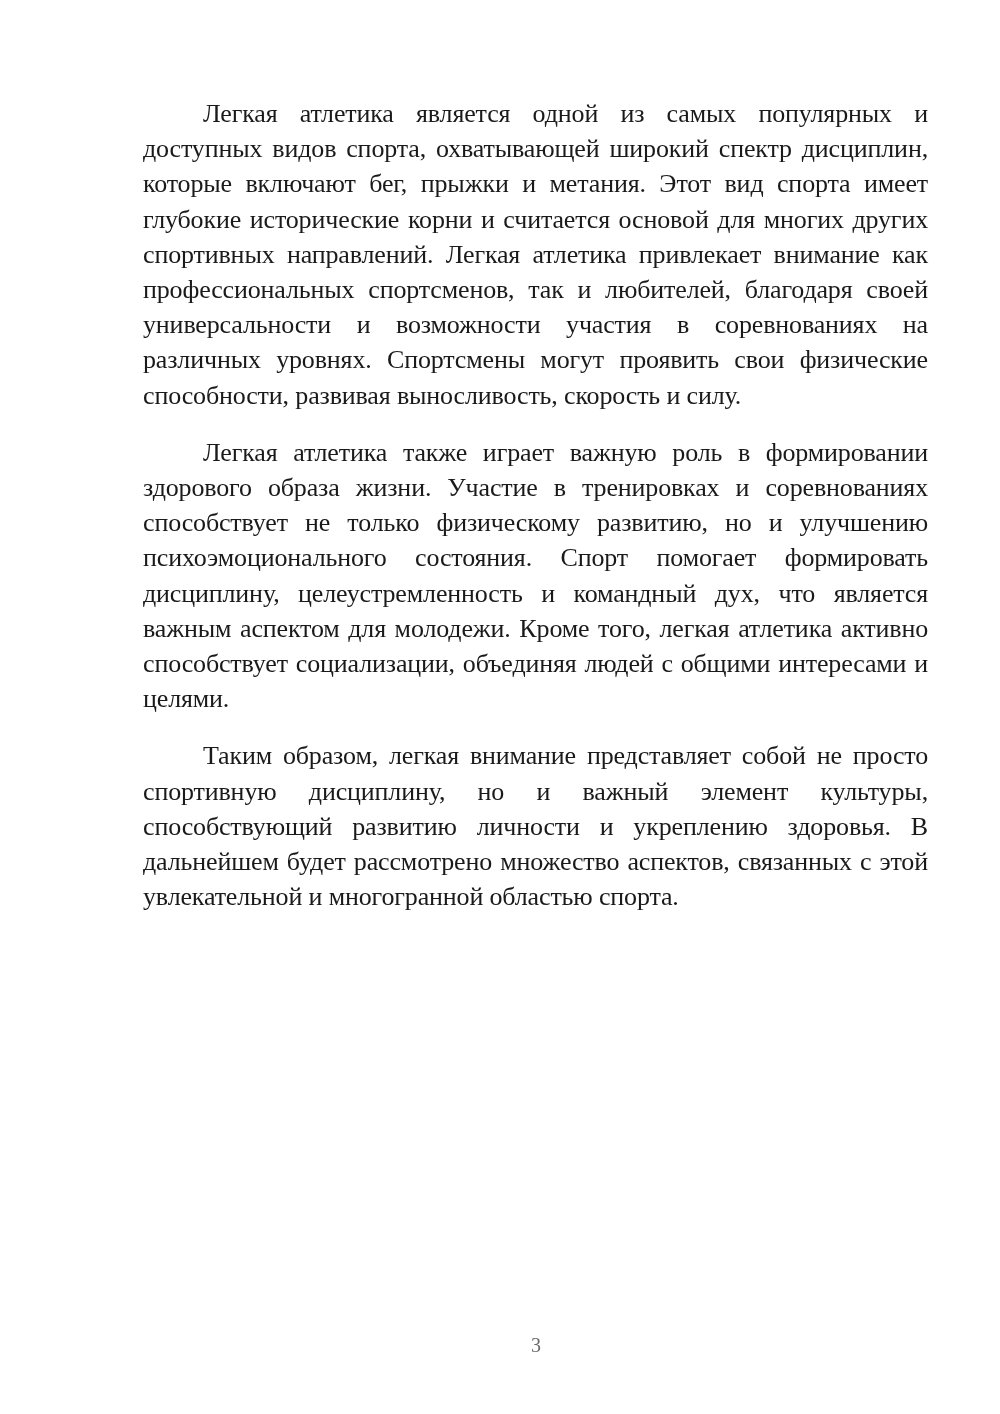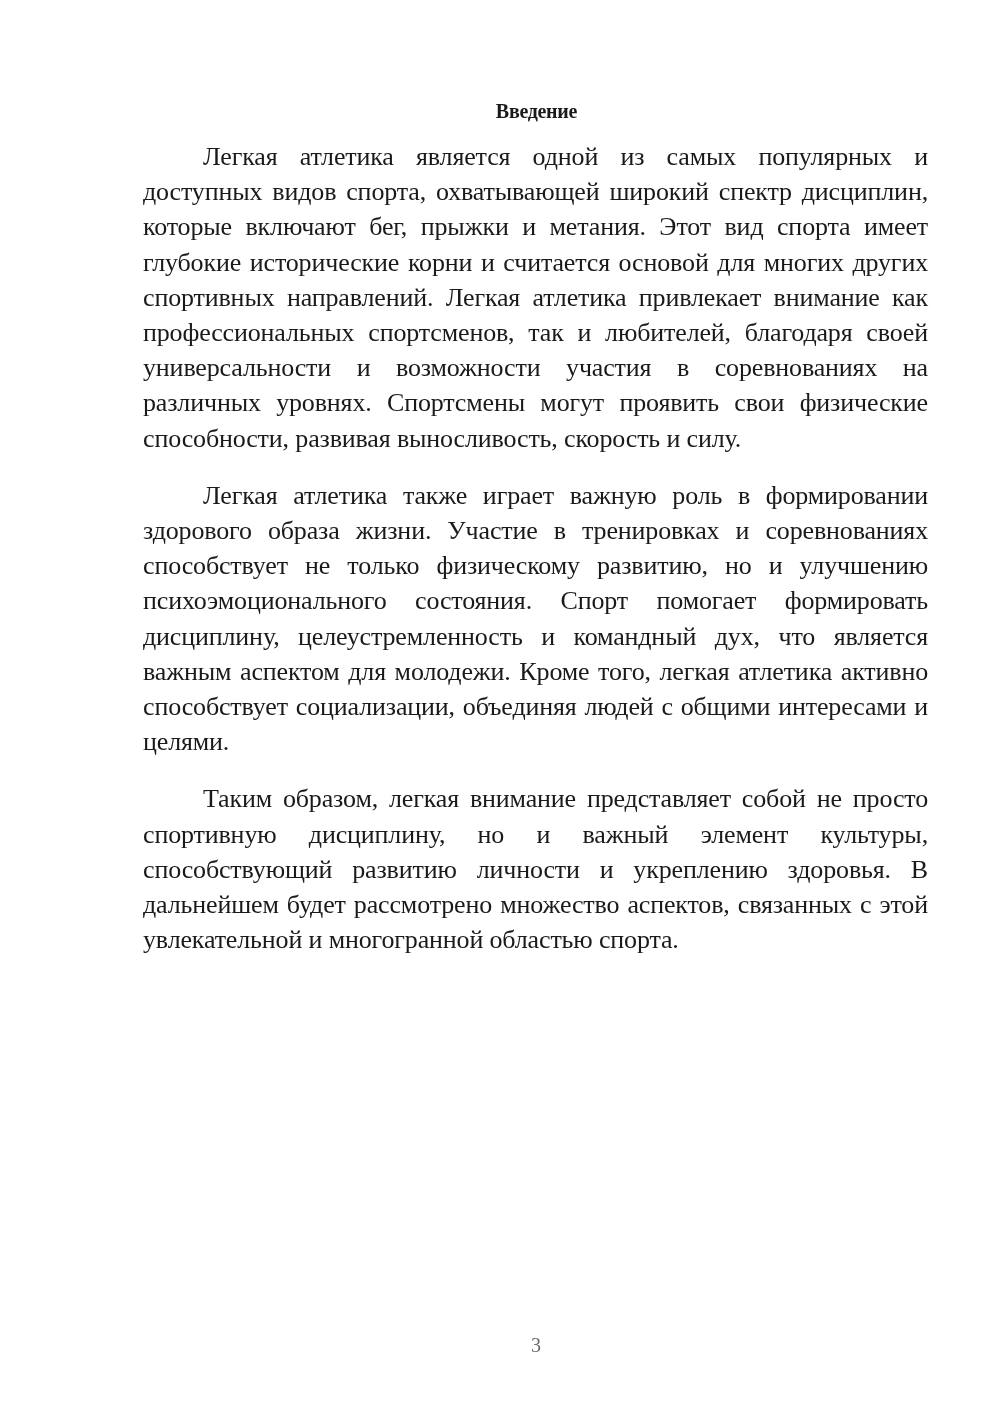--- a/index.html
+++ b/index.html
@@ -58,21 +58,20 @@
       color: #6b6b6b;
       padding-left: 72px;
       box-sizing: border-box;
     }
   </style>
 </head>
 <body>
 
 <div class="page">
   <div class="content">
-    <h1 class="heading">Введение</h1>
 
     <p class="para">Легкая атлетика является одной из самых популярных и доступных видов спорта, охватывающей широкий спектр дисциплин, которые включают бег, прыжки и метания. Этот вид спорта имеет глубокие исторические корни и считается основой для многих других спортивных направлений. Легкая атлетика привлекает внимание как профессиональных спортсменов, так и любителей, благодаря своей универсальности и возможности участия в соревнованиях на различных уровнях. Спортсмены могут проявить свои физические способности, развивая выносливость, скорость и силу.</p>
 
     <p class="para">Легкая атлетика также играет важную роль в формировании здорового образа жизни. Участие в тренировках и соревнованиях способствует не только физическому развитию, но и улучшению психоэмоционального состояния. Спорт помогает формировать дисциплину, целеустремленность и командный дух, что является важным аспектом для молодежи. Кроме того, легкая атлетика активно способствует социализации, объединяя людей с общими интересами и целями.</p>
 
     <p class="para">Таким образом, легкая внимание представляет собой не просто спортивную дисциплину, но и важный элемент культуры, способствующий развитию личности и укреплению здоровья. В дальнейшем будет рассмотрено множество аспектов, связанных с этой увлекательной и многогранной областью спорта.</p>
   </div>
 
   <div class="page-number">3</div>
 </div>

